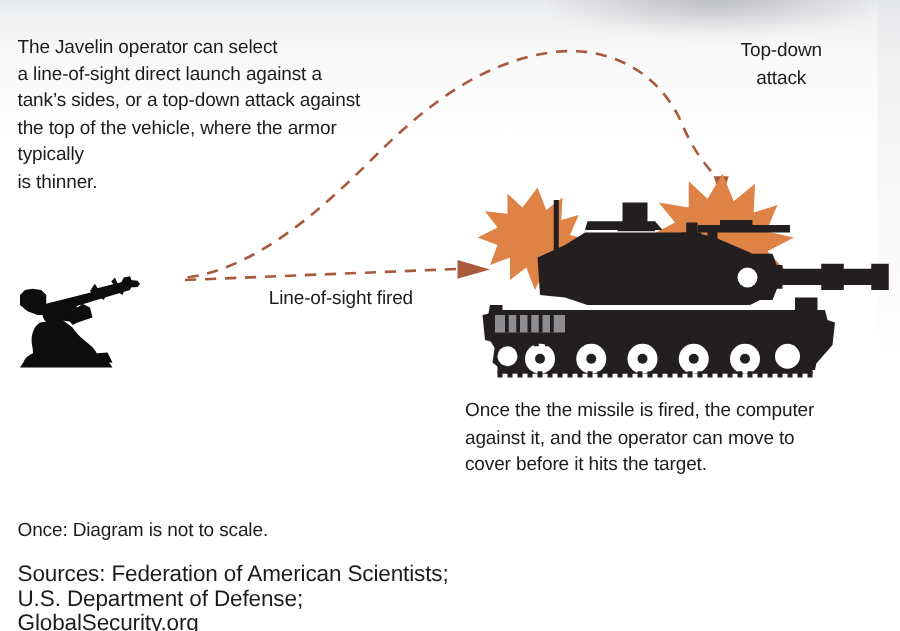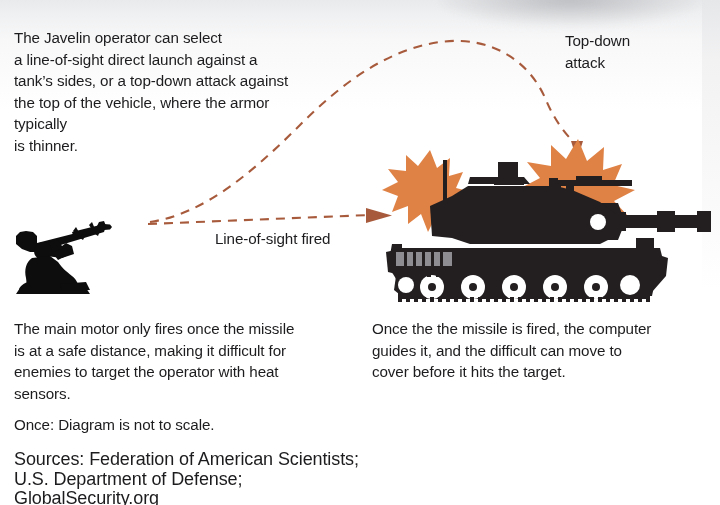--- a/index.html
+++ b/index.html
@@ -51,21 +51,21 @@
   .txt {
     position: absolute;
     color: #1c1c1e;
     font-size: 15.2px;
     line-height: 21.5px;
     letter-spacing: -0.1px;
     white-space: pre-line;
   }
 
   #intro-text      { left: 14px;  top: 27px;  width: 330px; }
-  #topdown-label   { left: 565px; top: 30px;  width: 120px; text-align: left; line-height: 22px; }
+  #topdown-label   { left: 565px; top: 30px;  width: 120px; text-align: center; line-height: 22px; }
   #los-label       { left: 215px; top: 228px; width: 200px; }
   #motor-text      { left: 14px;  top: 318px; width: 340px; }
   #guidance-text   { left: 372px; top: 318px; width: 330px; }
   #note-text       { left: 14px;  top: 414px; width: 340px; }
   #sources-text    { left: 14px;  top: 450px; width: 360px; font-size: 18px; line-height: 19.5px; }
 
   svg.art {
     position: absolute;
     left: 0;
     top: 0;
@@ -280,27 +280,23 @@
 tank’s sides, or a top-down attack against
 the top of the vehicle, where the armor
 typically
 is thinner.</div>
 
   <div class="txt" id="topdown-label">Top-down
 attack</div>
 
   <div class="txt" id="los-label">Line-of-sight fired</div>
 
-  <div class="txt" id="motor-text">The main motor only fires once the missile
-is at a safe distance, making it difficult for
-enemies to target the operator with heat
-sensors.</div>
 
   <div class="txt" id="guidance-text">Once the the missile is fired, the computer
-guides it, and the difficult can move to
+against it, and the operator can move to
 cover before it hits the target.</div>
 
   <div class="txt" id="note-text">Once: Diagram is not to scale.</div>
 
   <div class="txt" id="sources-text">Sources: Federation of American Scientists;
 U.S. Department of Defense; GlobalSecurity.org</div>
 
 </div>
 
 </body></html>

